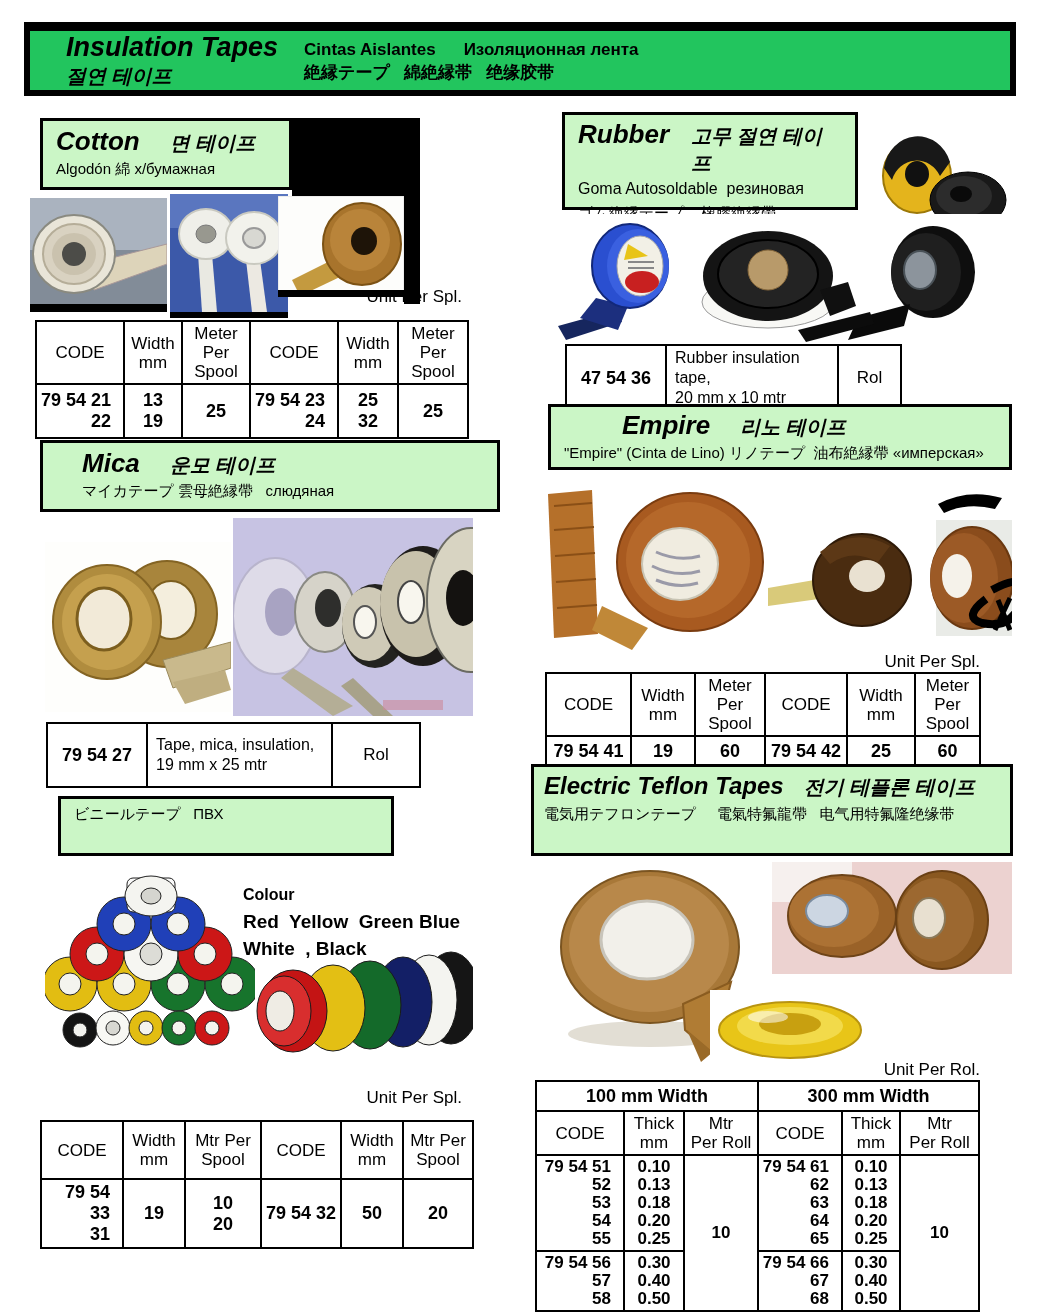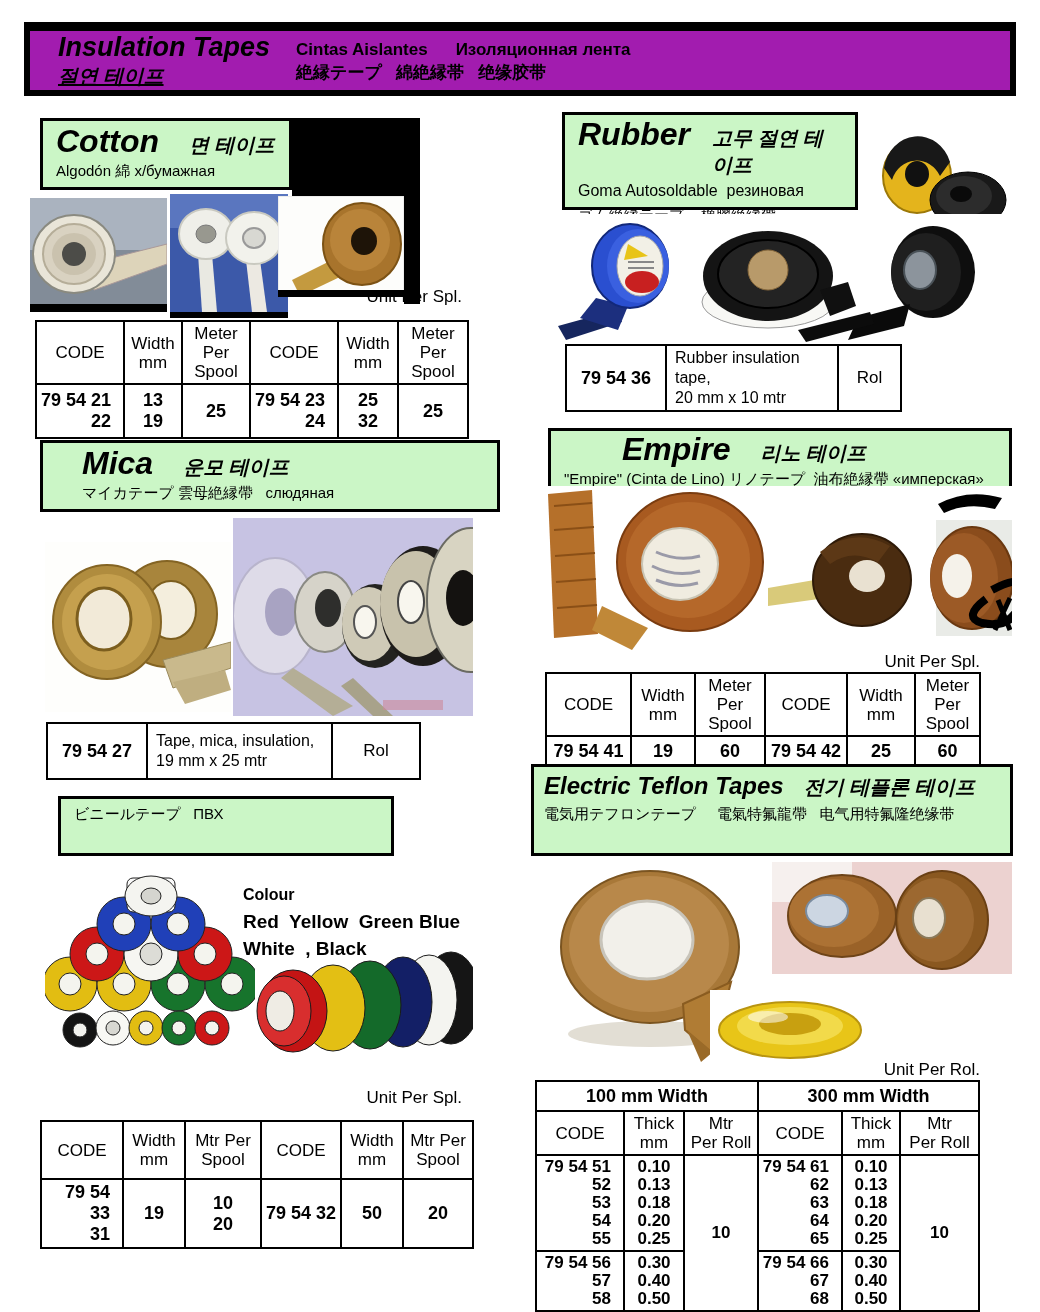--- a/index.html
+++ b/index.html
@@ -3,32 +3,32 @@
 <meta charset="utf-8">
 <style>
   html,body { margin:0; padding:0; background:#ffffff; }
   .page { position:relative; width:1040px; height:1312px; background:#fff; overflow:hidden;
           font-family:"Liberation Sans", sans-serif; color:#000; }
   .abs { position:absolute; box-sizing:border-box; }
   .pre { white-space:pre-line; }
   .prew { white-space:pre-wrap; }
 
   
-  .banner { background:#a21caf; border:6px solid #000; border-top-width:9px; display:flex; align-items:center; padding:4px 0 4px 28px; }
+  .banner { background:#22c55e; border:6px solid #000; border-top-width:9px; display:flex; align-items:center; padding:4px 0 4px 36px; }
   .banner-left { width:238px; }
   .b-title { font-style:italic; font-weight:bold; font-size:27px; line-height:29px; }
-  .b-title-ko { font-style:italic; font-weight:bold; font-size:20px; line-height:24px; margin-top:2px;text-decoration:underline; }
+  .b-title-ko { font-style:italic; font-weight:bold; font-size:20px; line-height:24px; margin-top:2px; }
   .banner-right { flex:1; padding-top:1px; }
   .b-sub { font-weight:bold; font-size:17px; line-height:23px; }
   .b-sub .gap { margin-left:28px; }
 
   
   .greenbox { background:#cbf6c6; border:3px solid #000; padding:5px 13px; }
   .gb-line1 { display:flex; align-items:baseline; }
-  .gb-en { font-style:italic; font-weight:bold; font-size:32px; line-height:30px; }
+  .gb-en { font-style:italic; font-weight:bold; font-size:26px; line-height:30px; }
   .gb-ko { font-style:italic; font-weight:bold; font-size:20px; margin-left:30px; }
   .gb-sub { font-size:15px; line-height:20px; margin-top:2px; }
   .gb-sub2 { font-size:15px; line-height:20px; }
 
   
   table { border-collapse:collapse; table-layout:fixed; background:#fff; }
   th, td { border:2px solid #000; text-align:center; vertical-align:middle; padding:2px 3px; }
   th { font-weight:normal; font-size:17px; line-height:19px; }
   td.data { font-weight:bold; font-size:18px; line-height:21px; }
   td.code { text-align:right; padding-right:12px; }
@@ -182,21 +182,21 @@
     <rect x="150" y="182" width="60" height="10" fill="#cc8899" opacity="0.6"></rect>
   </svg>
 
   <table class="abs" style="left:46px; top:722px; width:373px;">
     <colgroup>
         <col style="width:100px">
         <col style="width:185px">
         <col style="width:88px">
       </colgroup>
     <tbody>
-        <tr style="height:56px;">
+        <tr style="height:64px;">
       <td class="data">79 54 27</td>
       <td class="desc pre">Tape, mica, insulation,
 19 mm x 25 mtr</td>
       <td class="unit">Rol</td>
     </tr>
   </tbody>
     </table>
 
   <div class="greenbox abs" style="left:58px; top:796px; width:336px; height:60px; padding-top:3px;">
     <div class="gb-sub prew">ビニールテープ   ПВХ</div>
@@ -342,29 +342,29 @@
   </svg>
 
   <table class="abs" style="left:565px; top:344px; width:335px;">
     <colgroup>
         <col style="width:100px">
         <col style="width:172px">
         <col style="width:63px">
       </colgroup>
     <tbody>
         <tr style="height:54px;">
-      <td class="data">79 54 36</td>
+      <td class="data">47 54 36</td>
       <td class="desc pre">Rubber insulation tape,
 20 mm x 10 mtr</td>
       <td class="unit">Rol</td>
     </tr>
   </tbody>
     </table>
 
-  <div class="greenbox abs" style="left:548px; top:428px; width:464px; height:66px; padding-top:3px;">
+  <div class="greenbox abs" style="left:548px; top:404px; width:464px; height:66px; padding-top:3px;">
     <div class="gb-line1" style="padding-left:58px;">
       <span class="gb-en">Empire</span>
       <span class="gb-ko">리노 테이프</span>
     </div>
     <div class="gb-sub prew">"Empire" (Cinta de Lino) リノテープ  油布絶縁帶 «имперская»</div>
   </div>
 
   <svg class="abs" style="left:540px; top:486px;" width="472" height="166" viewBox="0 0 472 166">
     <rect x="0" y="0" width="472" height="166" fill="#fff"></rect>
     <polygon points="8,8 52,4 58,148 14,152" fill="#b5702a"></polygon>

